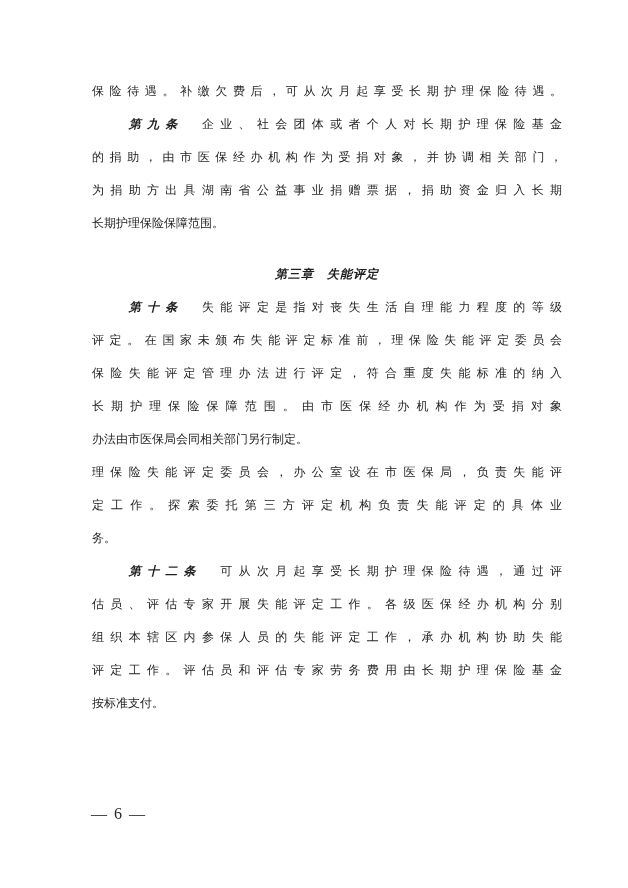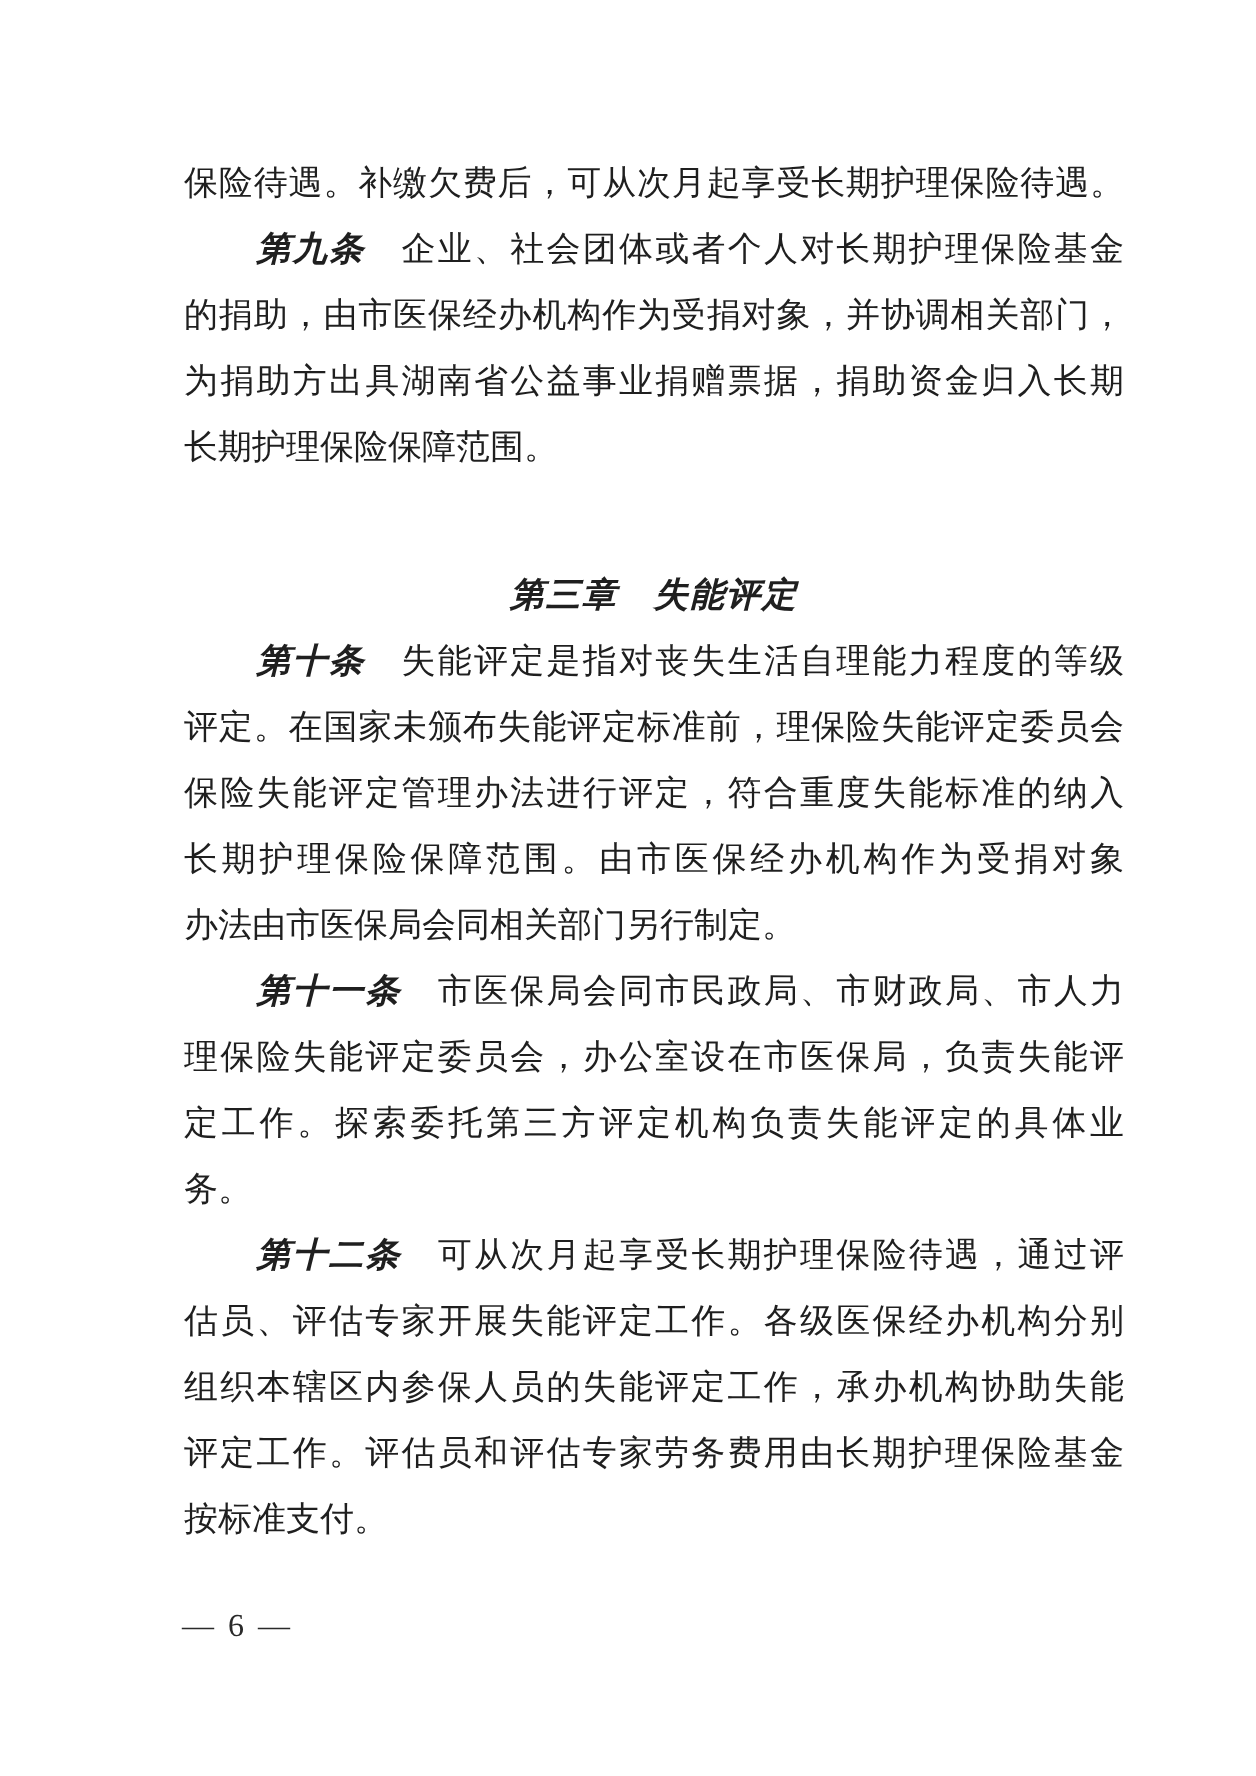--- a/index.html
+++ b/index.html
@@ -14,34 +14,34 @@
     background: #ffffff;
     overflow: hidden;
     color: #1f1f1f;
     font-family: "Liberation Serif", "DejaVu Serif", serif;
   }
   .content {
     position: absolute;
     left: 92px;
     top: 75px;
     width: 470px;
-    font-size: 17px;
+    font-size: 12px;
   }
   .line {
     line-height: 33px;
     min-height: 33px;
   }
   
   .line.fill {
     text-align: justify;
     text-align-last: justify;
     text-justify: inter-character;
   }
   .block.heading {
-    margin-top: 41px; 
+    margin-top: 18px; 
   }
   .block.heading .line {
     text-align: center;
     font-family: "Liberation Sans", "DejaVu Sans", sans-serif;
     font-weight: bold;
     letter-spacing: 1px;
   }
   .bold {
     font-weight: bold;
     font-style: italic;
@@ -74,21 +74,20 @@
         <div class="line"><span class="bold">第三章　失能评定</span></div>
       </div>
       <div class="block para">
         <div class="line fill"><span>　　</span><span class="bold">第十条</span><span>　失能评定是指对丧失生活自理能力程度的等级</span></div>
         <div class="line fill"><span>评定。在国家未颁布失能评定标准前，理保险失能评定委员会</span></div>
         <div class="line fill"><span>保险失能评定管理办法进行评定，符合重度失能标准的纳入</span></div>
         <div class="line fill"><span>长期护理保险保障范围。由市医保经办机构作为受捐对象</span></div>
         <div class="line"><span>办法由市医保局会同相关部门另行制定。</span></div>
       </div>
       <div class="block para">
-        <div class="line fill"><span>　　</span><span class="bold">第十一条</span><span>　市医保局会同市民政局、市财政局、市人力</span></div>
         <div class="line fill"><span>理保险失能评定委员会，办公室设在市医保局，负责失能评</span></div>
         <div class="line fill"><span>定工作。探索委托第三方评定机构负责失能评定的具体业</span></div>
         <div class="line"><span>务。</span></div>
       </div>
       <div class="block para">
         <div class="line fill"><span>　　</span><span class="bold">第十二条</span><span>　可从次月起享受长期护理保险待遇，通过评</span></div>
         <div class="line fill"><span>估员、评估专家开展失能评定工作。各级医保经办机构分别</span></div>
         <div class="line fill"><span>组织本辖区内参保人员的失能评定工作，承办机构协助失能</span></div>
         <div class="line fill"><span>评定工作。评估员和评估专家劳务费用由长期护理保险基金</span></div>
         <div class="line"><span>按标准支付。</span></div>

